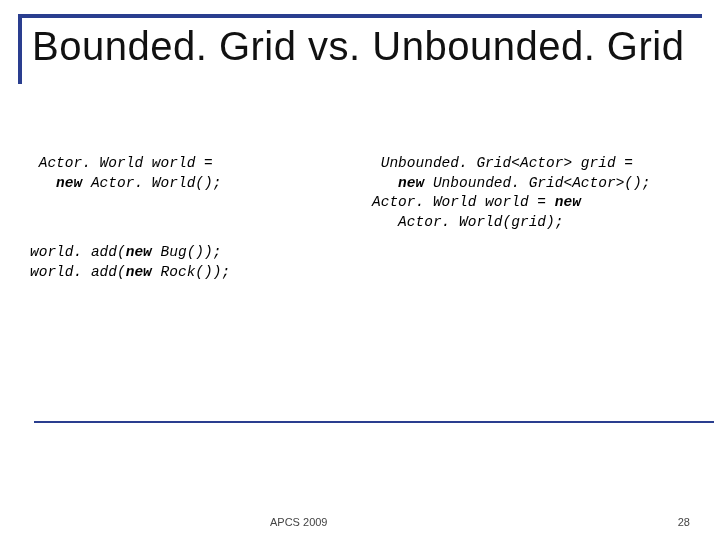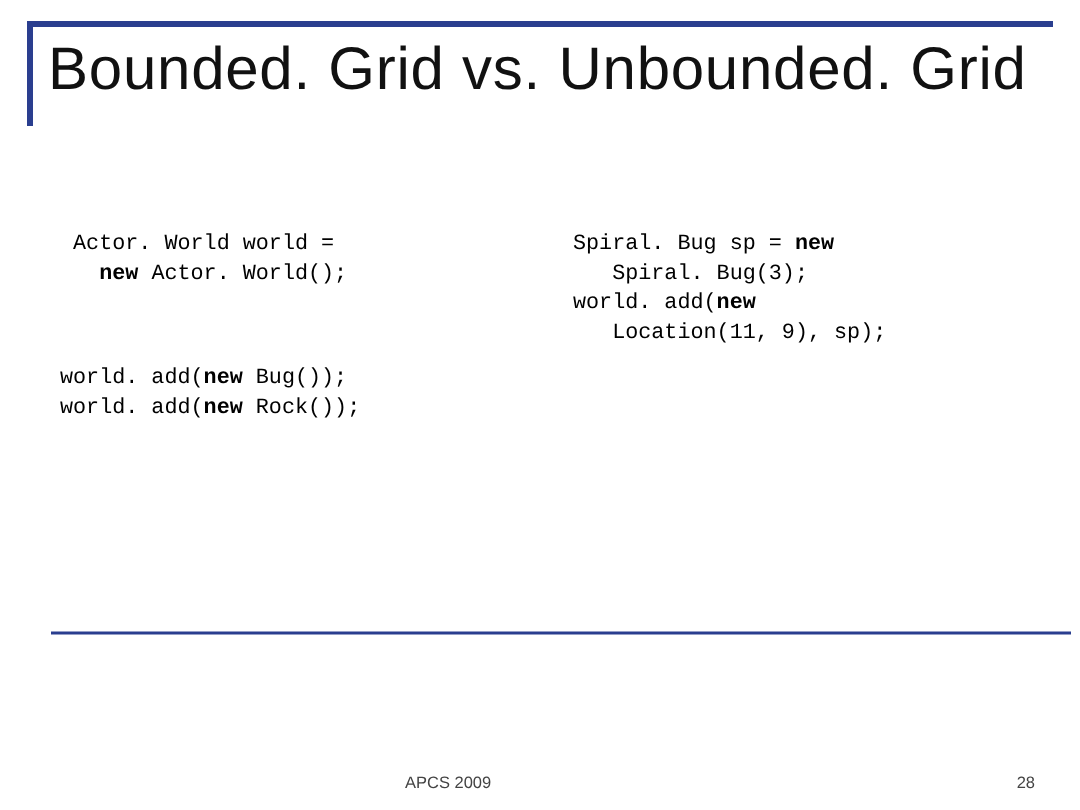--- a/index.html
+++ b/index.html
@@ -34,24 +34,25 @@
   .hr1 {
     border: none;
     border-top: 2px solid #2a3e8f;
     margin-top: 352px;
     margin-left: 2px;
     width: 680px;
   }
   .content {
     position: absolute;
     top: 140px;
-    left: 14px;
+    left: 4px;
     width: 684px;
     height: 300px;
     display: flex;
+    font-style: italic;
   }
   .col {
     width: 50%;
     padding: 0 8px;
   }
   .code-block {
     font-family: "Courier New", Courier, monospace;
     font-size: 14.5px;
     line-height: 1.35;
     color: #000;
@@ -91,25 +92,25 @@
   <div class="content">
     <div class="col">
       <div class="code-block"> <span>Actor. World world =</span>
    <b>new</b><span> Actor. World();</span></div>
 
       <div class="code-block"><span>world. add(</span><b>new</b><span> Bug());</span>
 <span>world. add(</span><b>new</b><span> Rock());</span></div>
     </div>
 
     <div class="col">
+      <div class="code-block"> <span>Unbounded. Grid&lt;Actor&gt; grid =</span>
+   <b>new</b><span> Unbounded. Grid&lt;Actor&gt;();</span>
+<span>Actor. World world = </span><b>new</b>
+   <span>Actor. World(grid);</span></div>
 
-      <div class="code-block"><span>Spiral. Bug sp = </span><b>new</b>
-   <span>Spiral. Bug(3);</span>
-<span>world. add(</span><b>new</b>
-   <span>Location(11, 9), sp);</span></div>
     </div>
   </div>
 </div>
 
 <div class="footer">
   <span class="footer-center">APCS 2009</span>
   <span class="footer-right">28</span>
 </div>
 
 </body></html>

